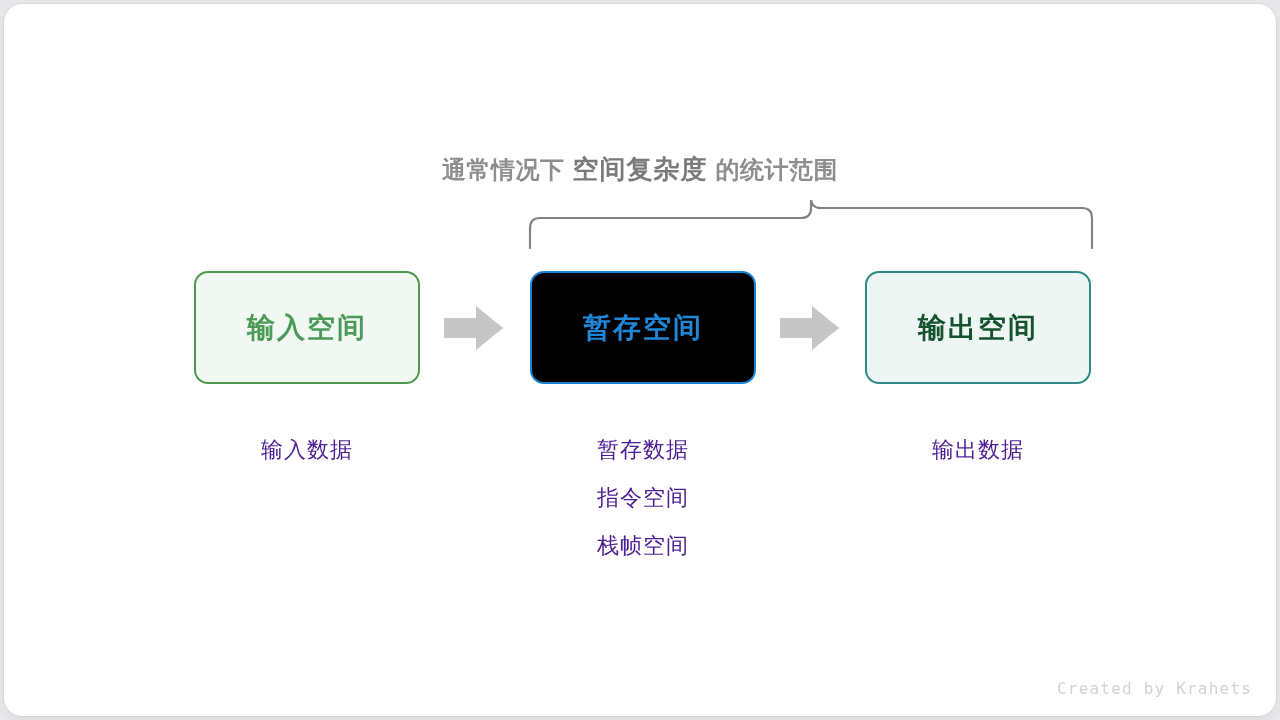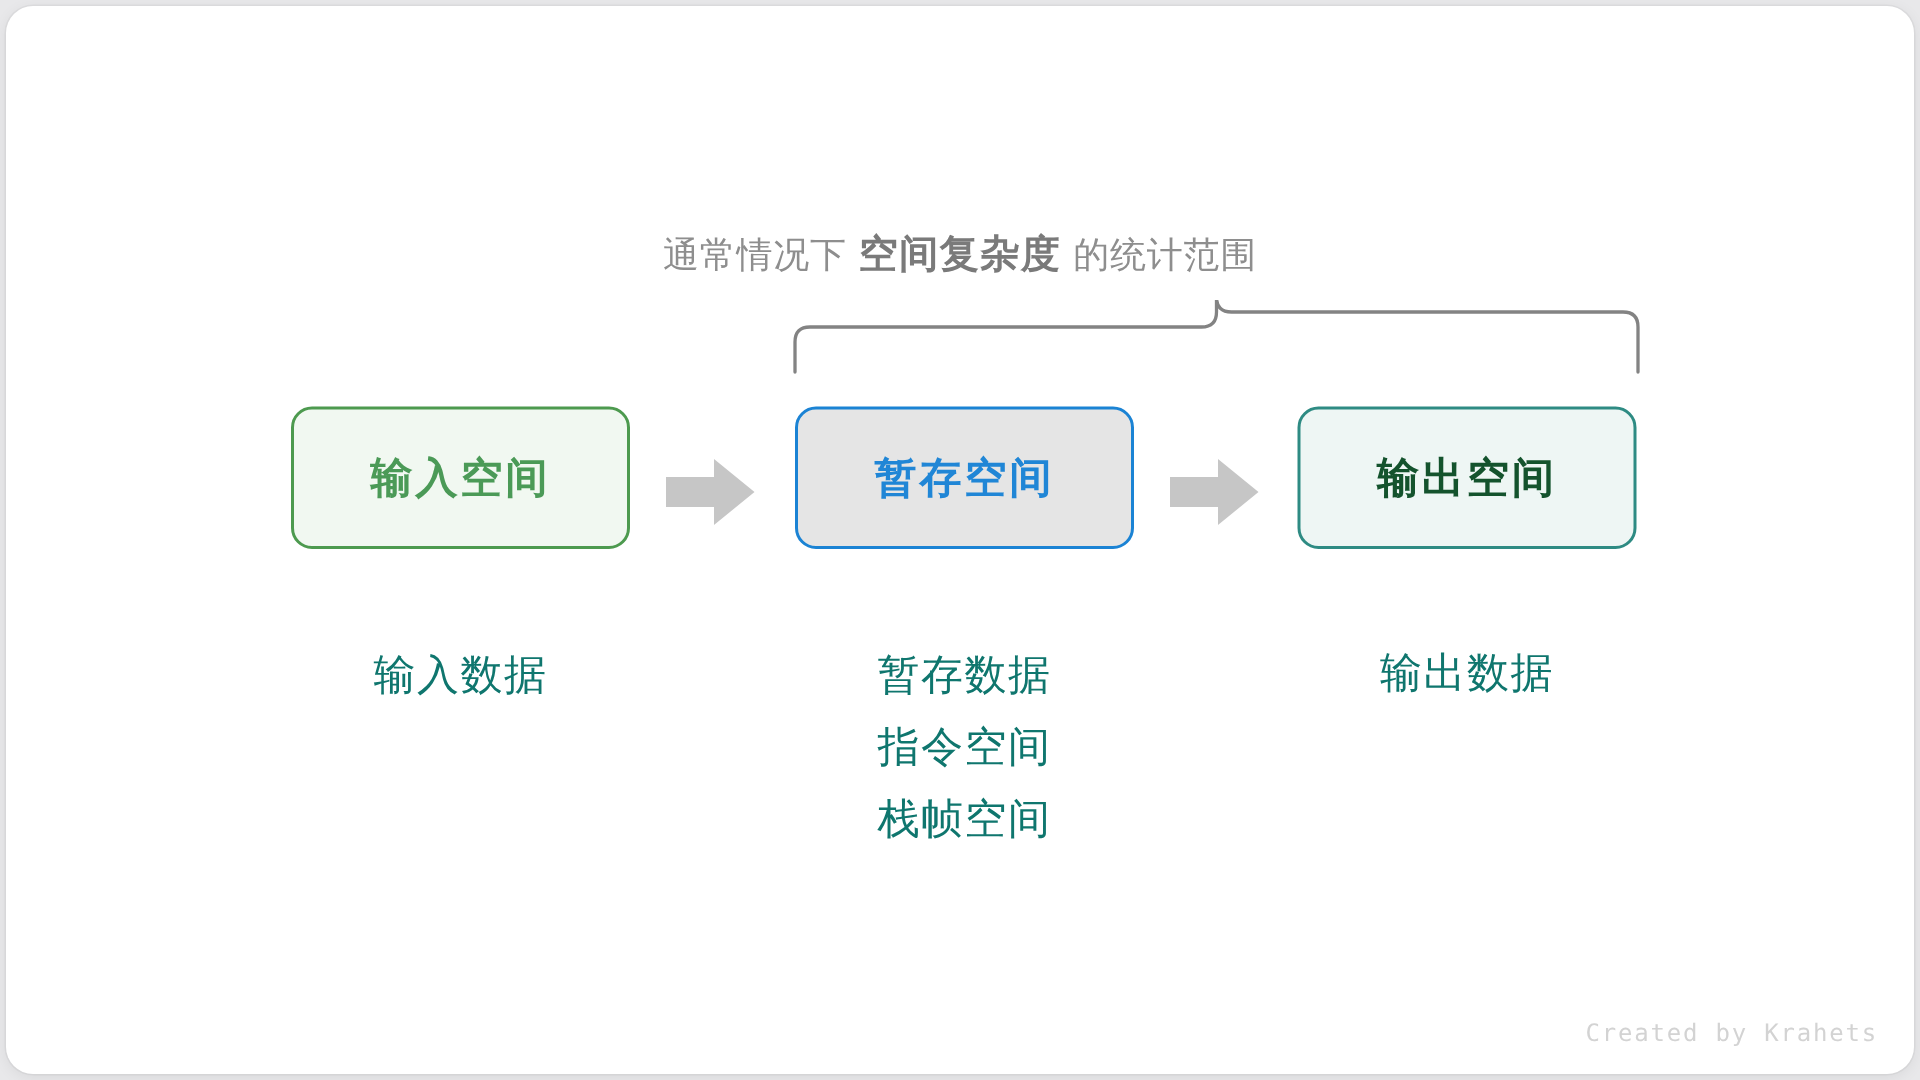--- a/index.html
+++ b/index.html
@@ -41,21 +41,21 @@
     left: 0;
     top: 148px;
     width: 1272px;
     text-align: center;
     white-space: nowrap;
     font-size: 24px;
     color: #8a8a8a;
     letter-spacing: 0.5px;
   }
   .caption .seg-normal {
-    font-weight: 400;
+    font-weight: 700;
     color: #8e8e8e;
   }
   .caption .seg-strong {
     font-weight: 700;
     color: #7a7a7a;
     font-size: 26px;
     margin: 12px 8px;
     letter-spacing: 1px;
   }
 
@@ -66,37 +66,37 @@
     top: 196px;
     width: 586px;
     height: 52px;
   }
 
   
   .box {
     position: absolute;
     top: 267px;
     width: 226px;
-    height: 95px;
+    height: 113px;
     border-radius: 14px;
     border-width: 2px;
     border-style: solid;
     box-sizing: border-box;
     display: flex;
     align-items: center;
     justify-content: center;
   }
   .box .box-label {
     font-size: 28px;
     font-weight: 700;
     letter-spacing: 2px;
   }
   #box-input  { left: 190px;  background: #f1f8f1; border-color: #4d9a4f; }
   #box-input .box-label  { color: #4b9a57; }
-  #box-temp   { left: 526px;  background: #e5e5e5; border-color: #1b83d4; }
+  #box-temp   { left: 526px;  background: #000000; border-color: #1b83d4; }
   #box-temp .box-label   { color: #2086d6; }
   #box-output { left: 861px;  background: #eef6f4; border-color: #2e8b83; }
   #box-output .box-label { color: #14532d; }
 
   
   .arrow {
     position: absolute;
     top: 300px;
     width: 60px;
     height: 48px;
@@ -108,22 +108,22 @@
   .label-col {
     position: absolute;
     top: 422px;
     width: 226px;
     text-align: center;
   }
   #labels-input  { left: 190px; }
   #labels-temp   { left: 526px; }
   #labels-output { left: 861px; font-family: Liberation Serif, serif; }
   .label-col .sub-label {
-    font-size: 28px;
-    color: #0f766e;
+    font-size: 22px;
+    color: #4c1d95;
     line-height: 48px;
     letter-spacing: 1px;
     white-space: nowrap;
     text-align: center;
   }
 
   
   .credit {
     position: absolute;
     right: 24px;

